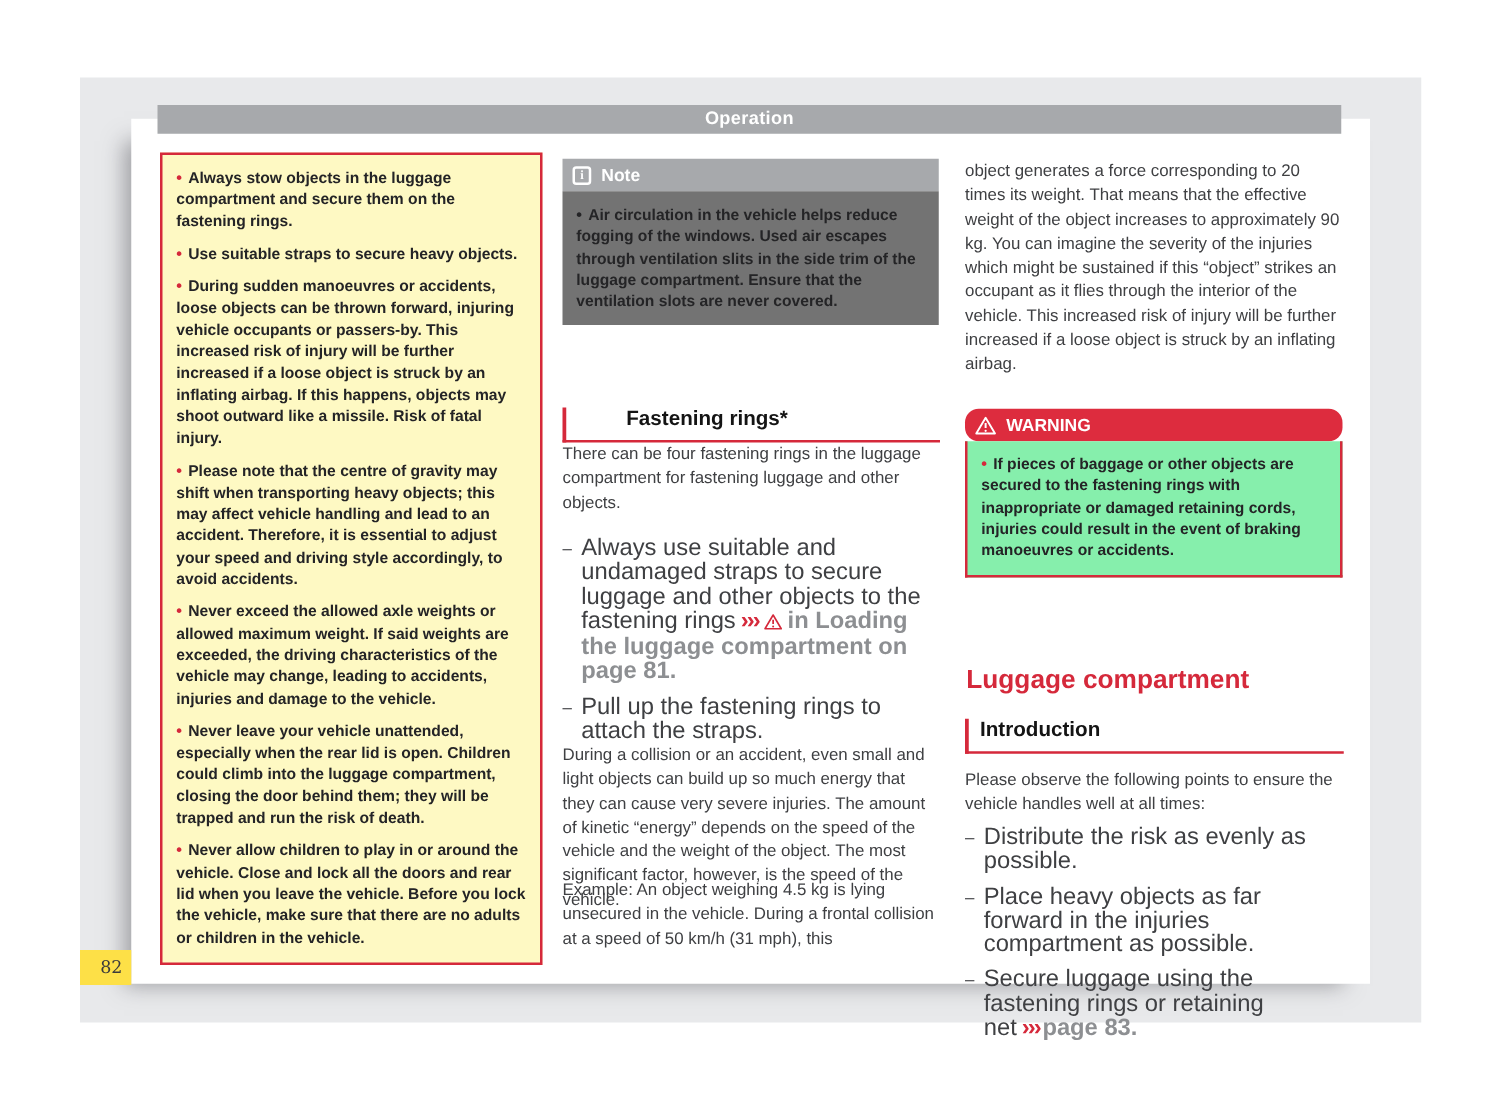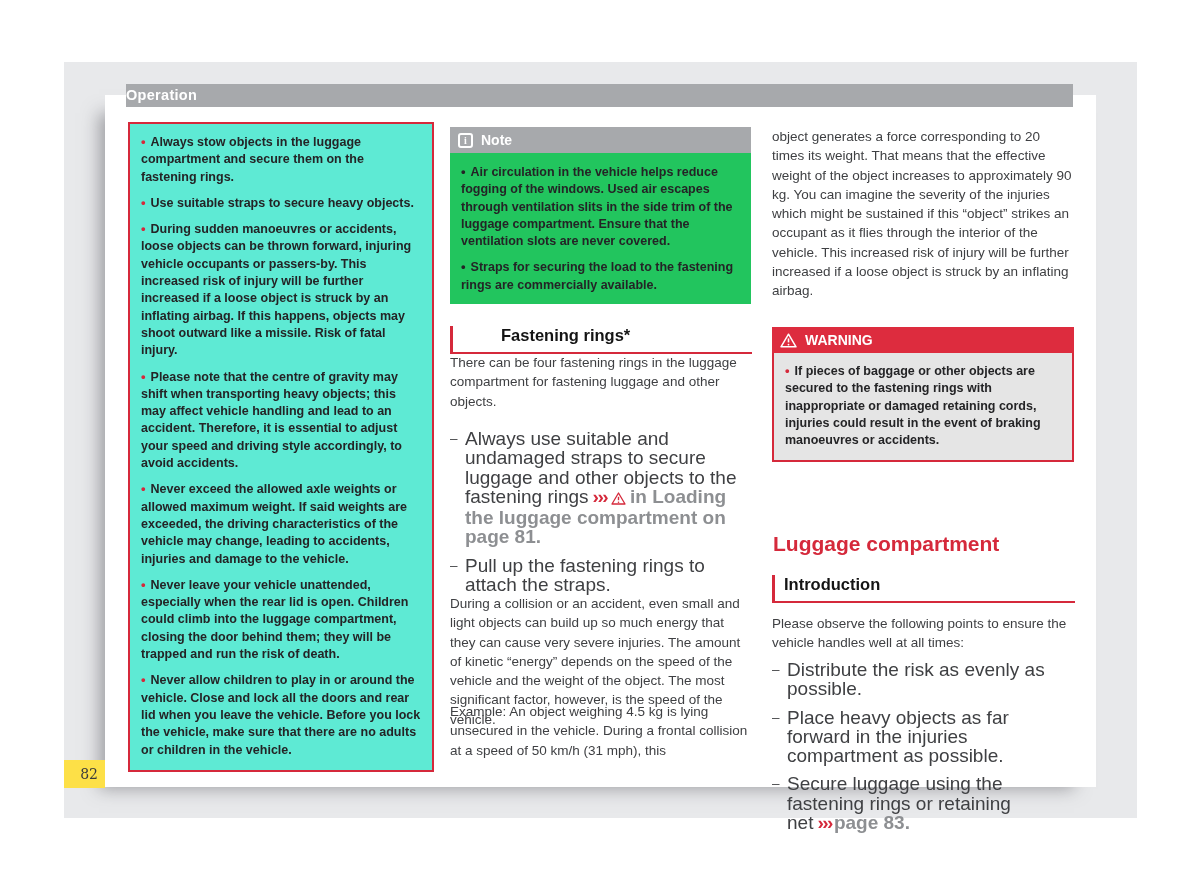--- a/index.html
+++ b/index.html
@@ -10,42 +10,42 @@
   
   #backdrop { left:64px; top:62px; width:1073px; height:756px; background:#e8e9eb; }
   #page { left:105px; top:95px; width:991px; height:692px; background:#ffffff;
           box-shadow:-14px 10px 16px -8px rgba(90,90,95,0.5); }
   #page-number-tab { left:64px; top:760px; width:41px; height:28px; background:#fde047;
           display:flex; align-items:center; justify-content:flex-end; padding-right:7px; }
   #page-number { font-family:"DejaVu Serif", serif; font-size:14px; color:#3a3a3c; }
 
   
   #op-bar { left:126px; top:84px; width:947px; height:23px; background:#a7a9ac;
-            color:#ffffff; font-weight:bold; font-size:14.5px; 
+            color:#ffffff; font-weight:bold; font-size:14.5px; text-align:center;
             line-height:23px; letter-spacing:0.3px; }
 
   
   .body-text { font-size:13.5px; line-height:19.3px; color:#3f4043; }
   .col { width:302px; }
 
   
-  #safety-box { left:128px; top:122px; width:306px; background:#5eead4;
+  #safety-box { left:128px; top:122px; width:306px; background:#fef9c3;
                 border:2px solid #d5293b; padding:9px 11px; }
   .s-item { font-weight:bold; font-size:12.5px; line-height:17.3px; color:#242426; margin-bottom:8px; }
   .s-item:last-child { margin-bottom:2px; }
   .dot { font-size:13px; margin-right:5px; }
   .dot.red { color:#d5293b; }
   .dot.dark { color:#242426; }
 
   
   #note-box { left:450px; top:127px; width:301px; }
   .box-titlebar { height:26px; display:flex; align-items:center; padding-left:8px; gap:8px;
                   color:#ffffff; font-weight:bold; font-size:14px; }
   #note-title-bar { background:#a7a9ac; }
-  #note-body { background:#22c55e; padding:10px 11px 8px 11px; }
+  #note-body { background:#737373; padding:10px 11px 8px 11px; }
   .n-item { font-weight:bold; font-size:12.5px; line-height:17.3px; color:#242426; margin-bottom:8px; }
   .n-item:last-child { margin-bottom:2px; }
   .info-icon { width:15px; height:15px; border:2px solid #ffffff; border-radius:3px;
                display:flex; align-items:center; justify-content:center;
                font-size:10px; font-weight:bold; color:#ffffff; font-family:"Liberation Serif", serif; }
 
   
   .sub-heading { border-left:3px solid #d5293b; border-bottom:2px solid #d5293b;
                  padding:0 0 7px 9px; font-size:16.5px; font-weight:bold; color:#141414; }
 
@@ -55,22 +55,22 @@
   .dash { width:15px; flex:none; font-size:13.5px; line-height:19.3px; color:#3f4043; }
   .d-text { flex:1; font-size:19px; line-height:19.3px; color:#3f4043; }
 
   .ref-arrows { color:#d5293b; font-weight:bold; letter-spacing:-1.5px; margin-left:4px; margin-right:2px; }
   .ref-label { color:#8d8f92; font-weight:bold; }
   .ref-suffix { color:#8d8f92; font-weight:bold; }
   .warn-tri-sm { display:inline-block; vertical-align:-2px; margin:0 4px 0 2px; }
 
   
   #warning-box { left:772px; top:327px; width:302px; }
-  #warning-title-bar { background:#dd2c3e; }
-  #warning-body { background:#e5e5e5; border:2px solid #d5293b; border-top:none; padding:9px 11px; }
+  #warning-title-bar { background:#dd2c3e;border-radius:11px; }
+  #warning-body { background:#86efac; border:2px solid #d5293b; border-top:none; padding:9px 11px; }
   .w-item { font-weight:bold; font-size:12.5px; line-height:17.3px; color:#242426; margin-bottom:8px; }
   .w-item:last-child { margin-bottom:2px; }
 
   #section-heading { left:773px; top:532px; width:303px; font-size:21px; font-weight:bold; color:#d5293b; }
   #intro-heading { left:772px; top:575px; width:303px; }
 
   [data-interactable] { cursor:default; }
 </style>
 </head>
 <body>
@@ -94,21 +94,20 @@
     <div class="s-item" data-interactable="false"><span class="dot red" data-interactable="false">•</span><span data-interactable="false">Never allow children to play in or around the vehicle. Close and lock all the doors and rear lid when you leave the vehicle. Before you lock the vehicle, make sure that there are no adults or children in the vehicle.</span></div>
   </div>
 
   <div id="note-box" class="abs" data-interactable="false">
     <div id="note-title-bar" class="box-titlebar" data-interactable="false">
       <span class="info-icon" data-interactable="false">i</span>
       <span data-interactable="false">Note</span>
     </div>
     <div id="note-body" data-interactable="false">
       <div class="n-item" data-interactable="false"><span class="dot dark" data-interactable="false">•</span><span data-interactable="false">Air circulation in the vehicle helps reduce fogging of the windows. Used air escapes through ventilation slits in the side trim of the luggage compartment. Ensure that the ventilation slots are never covered.</span></div>
-      <div class="n-item" data-interactable="false"><span class="dot dark" data-interactable="false">•</span><span data-interactable="false">Straps for securing the load to the fastening rings are commercially available.</span></div>
     </div>
   </div>
 
   <div class="abs col sub-heading" style="left:450px; top:326px;padding-left:48px;" data-interactable="false">
     <span data-interactable="false">Fastening rings*</span>
   </div>
 
   <div class="abs col body-text" style="left:450px; top:353px;" data-interactable="false">
     <span data-interactable="false">There can be four fastening rings in the luggage compartment for fastening luggage and other objects.</span>
   </div>

